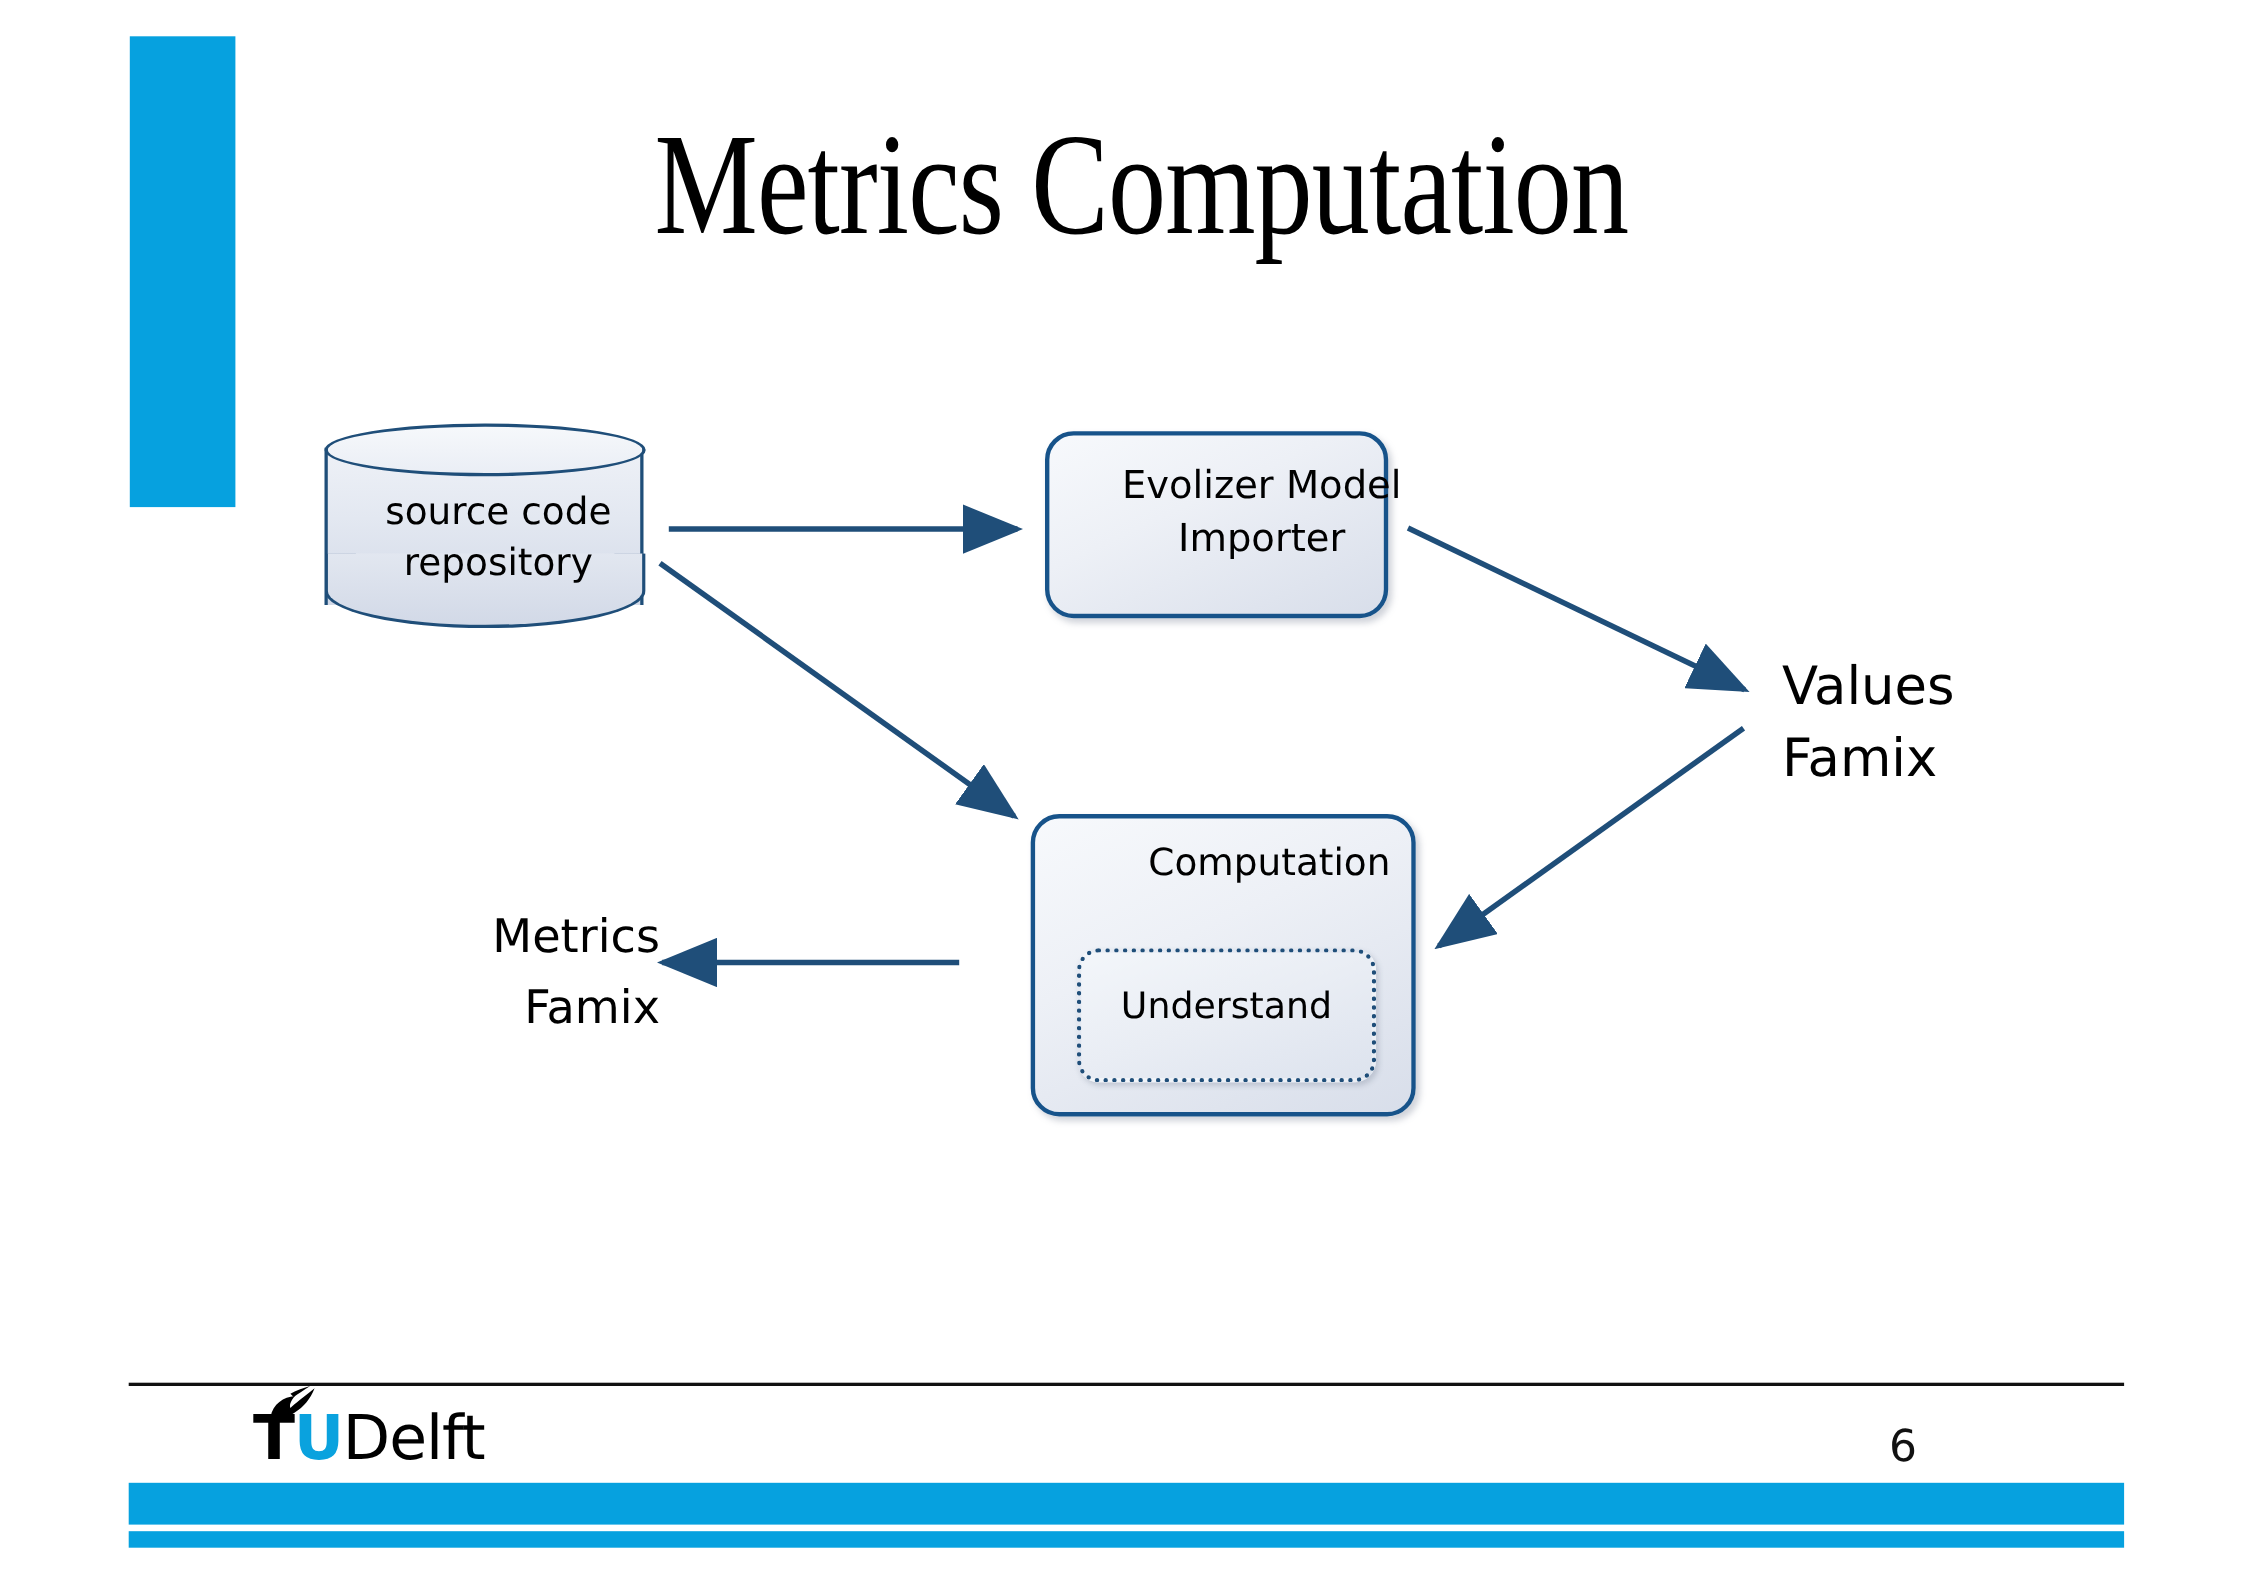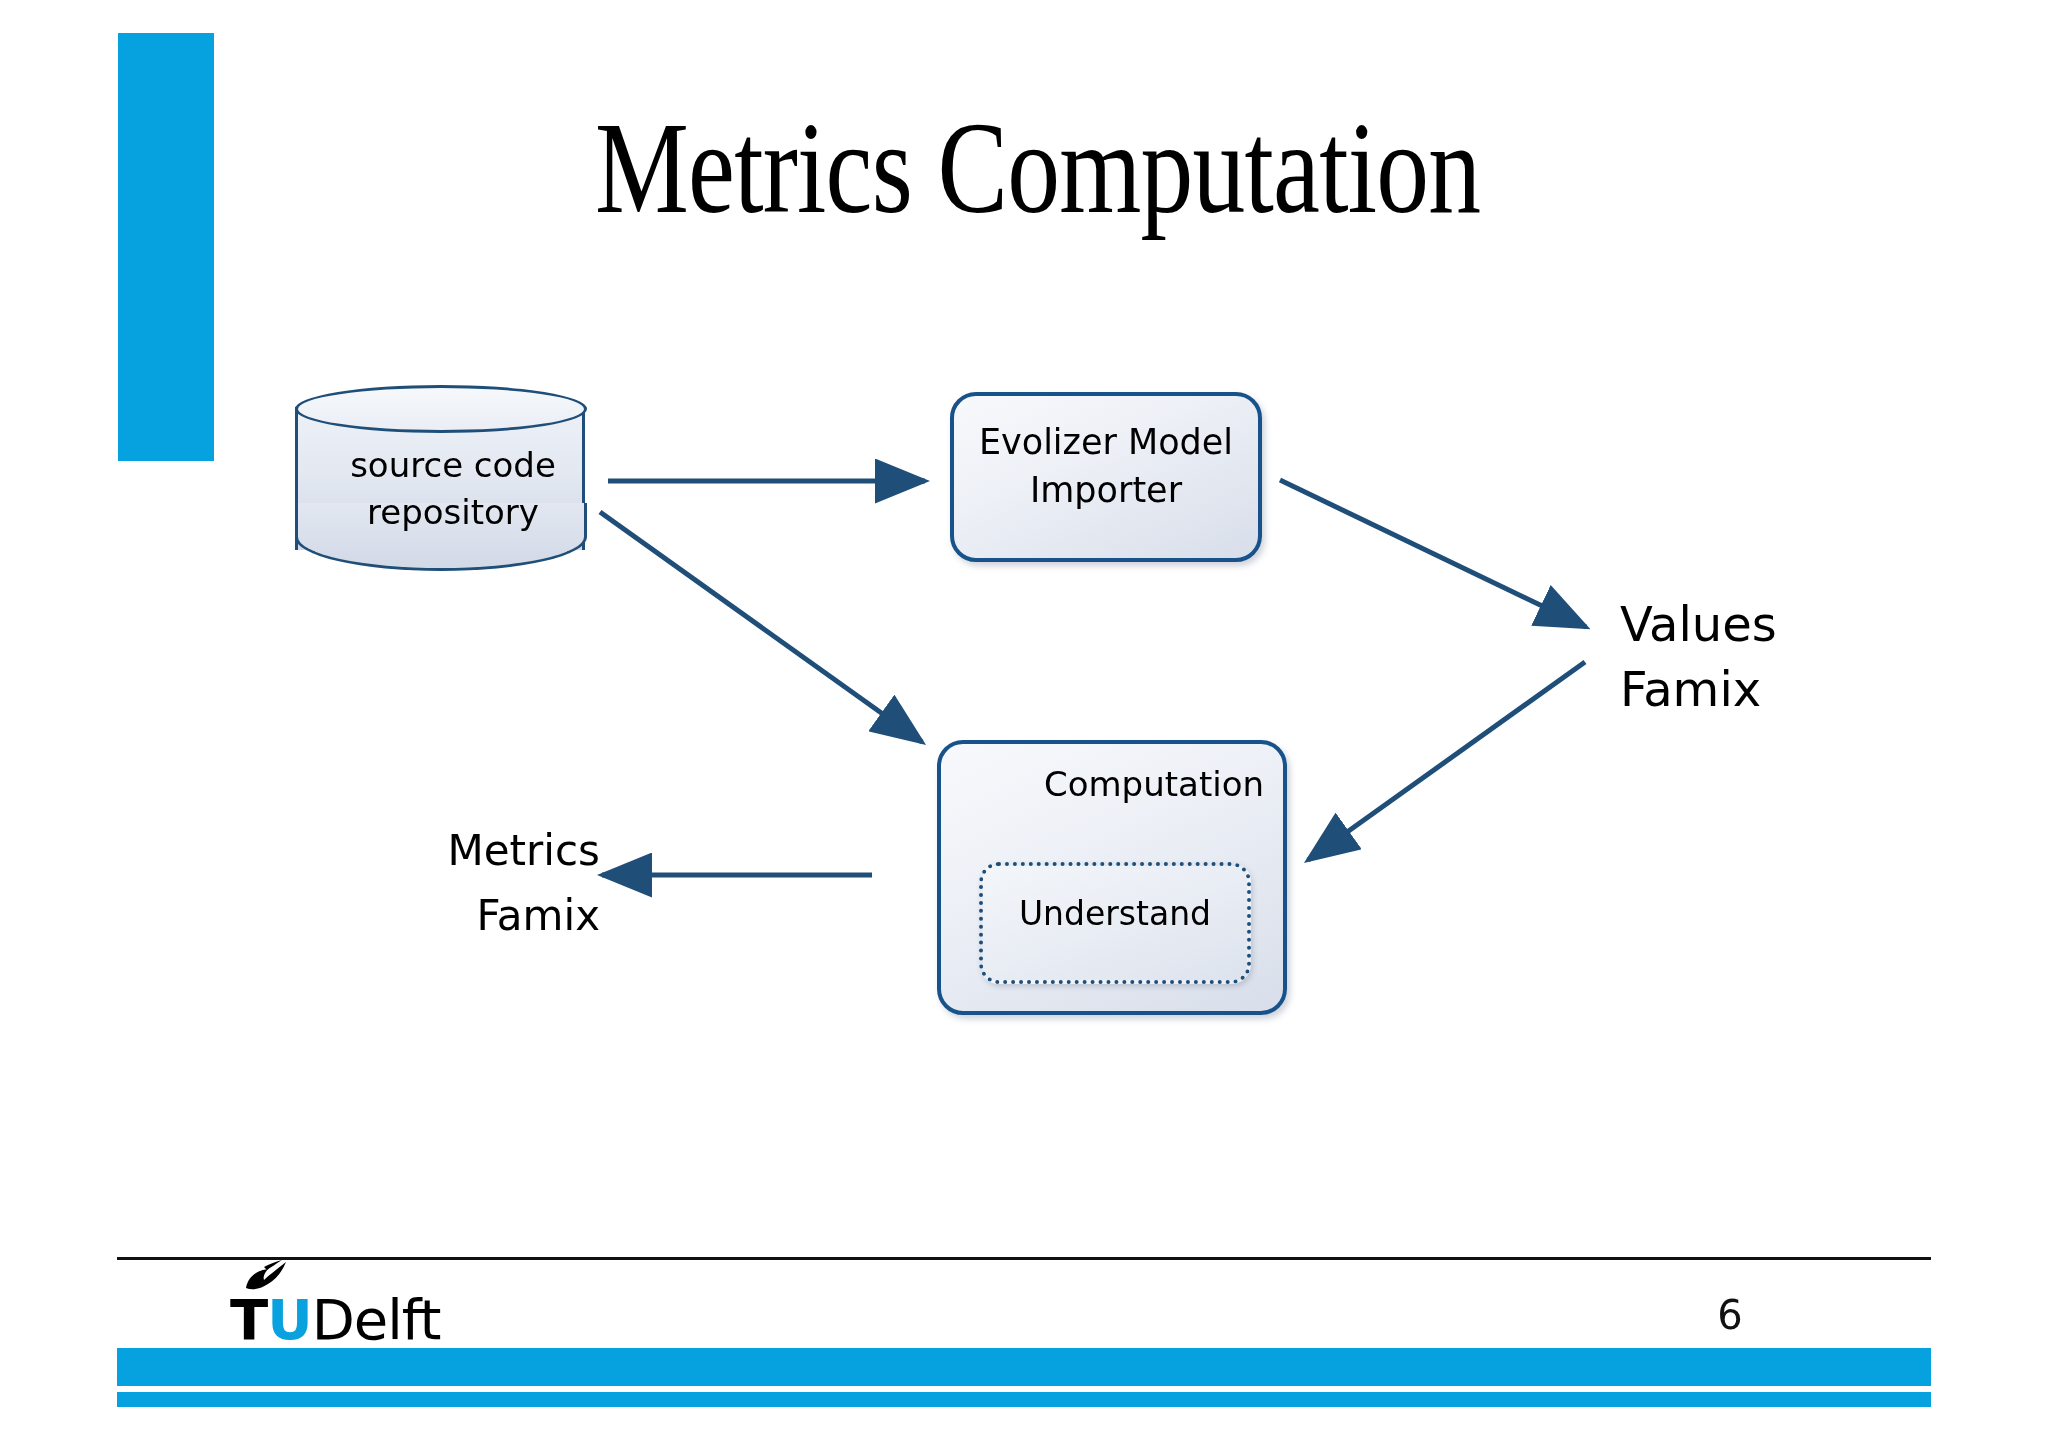--- a/index.html
+++ b/index.html
@@ -47,21 +47,21 @@
              font-size:34px;line-height:47px;padding-left:12px;}
 
   
   .rbox{position:absolute;
         border:4px solid #17538A;border-radius:26px;
         background:linear-gradient(155deg,#F7F9FC 0%,#EDF0F6 40%,#D8DEEA 100%);
         box-shadow:3px 4px 6px rgba(120,130,150,.35);
         box-sizing:border-box;}
   #box-evolizer{left:950px;top:392px;width:312px;height:170px;}
   #box-evolizer .rbox-label{position:absolute;left:0;top:22px;width:100%;
-        font-size:35px;line-height:48px;}
+        font-size:35px;line-height:48px;padding-left:41px;}
   #box-computation{left:937px;top:740px;width:350px;height:275px;}
   #box-computation .rbox-label{position:absolute;left:0;top:18px;width:100%;
         font-size:34px;line-height:44px;padding-left:42px;}
 
   
   .dbox{position:absolute;left:38px;top:118px;width:272px;height:122px;
         border:4px dotted #1F4E79;border-radius:20px;
         background:linear-gradient(160deg,#F3F6FA 0%,#E9EDF4 50%,#DDE3EE 100%);
         box-shadow:2px 3px 5px rgba(120,130,150,.30);
         box-sizing:border-box;}
@@ -69,21 +69,21 @@
         font-size:33px;line-height:40px;}
 
   
   .free-label{position:absolute;font-family:"DejaVu Sans", sans-serif;color:#000;}
   #label-famix{left:1620px;top:592px;width:330px;font-size:48px;line-height:65px;text-align:left;}
   #label-metrics{left:310px;top:818px;width:290px;font-size:42px;line-height:65px;text-align:right;}
 
   
   .footer-rule{position:absolute;left:117px;top:1257px;width:1814px;height:3px;background:#111;}
   .logo{position:absolute;left:230px;top:1280px;height:70px;width:260px;}
-  .logo-text{position:absolute;left:0;top:12px;font-family:"DejaVu Sans", sans-serif;
+  .logo-text{position:absolute;left:0;top:0;font-family:"DejaVu Sans", sans-serif;
              font-size:56px;line-height:56px;letter-spacing:-1px;white-space:nowrap;text-align:center;}
   .logo-t{color:#000;font-weight:700;}
   .logo-u{color:#0AA2DE;font-weight:700;}
   .logo-d{color:#000;font-weight:400;}
   .flame{position:absolute;left:12px;top:-22px;width:48px;height:34px;}
   .page-number{position:absolute;left:1690px;top:1292px;width:80px;text-align:center;
                font-family:"DejaVu Sans", sans-serif;font-size:40px;color:#111;}
   .bar-thick{position:absolute;left:117px;top:1348px;width:1814px;height:38px;background:#06A1DF;}
   .bar-thin{position:absolute;left:117px;top:1392px;width:1814px;height:15px;background:#06A1DF;}
 </style>

